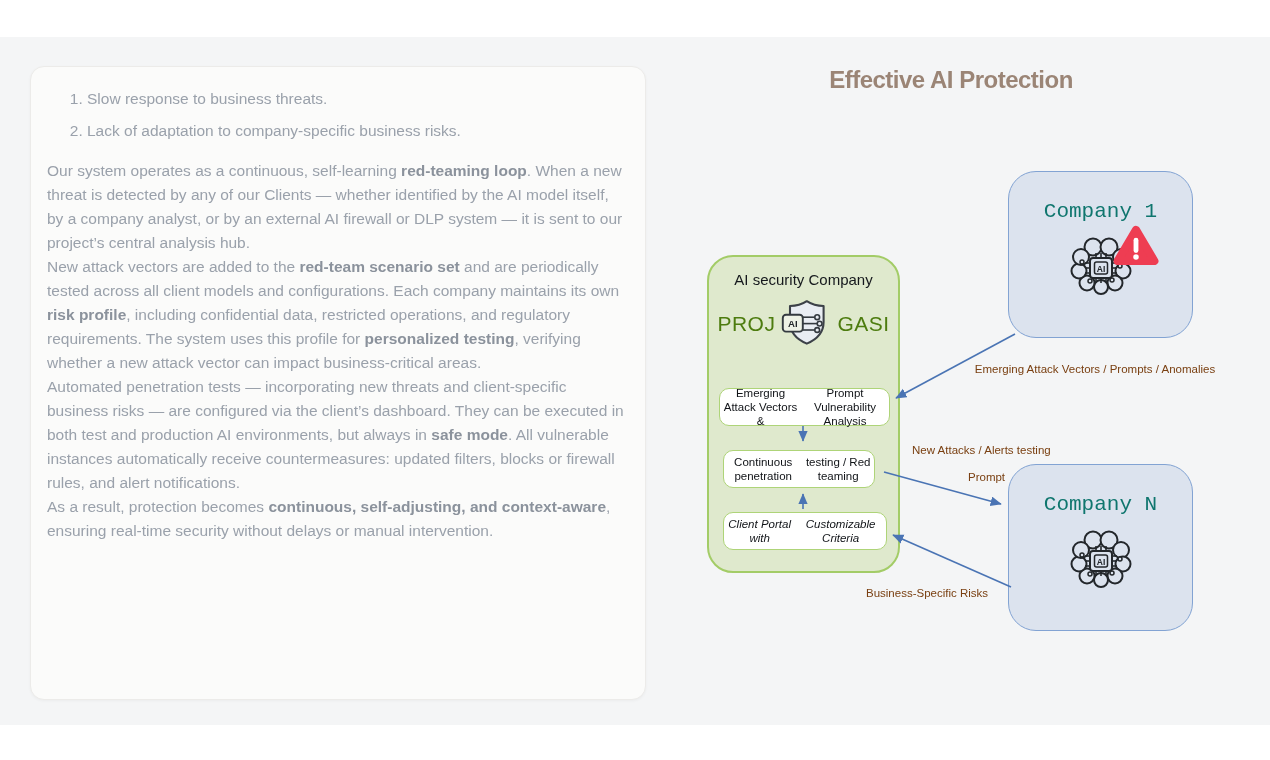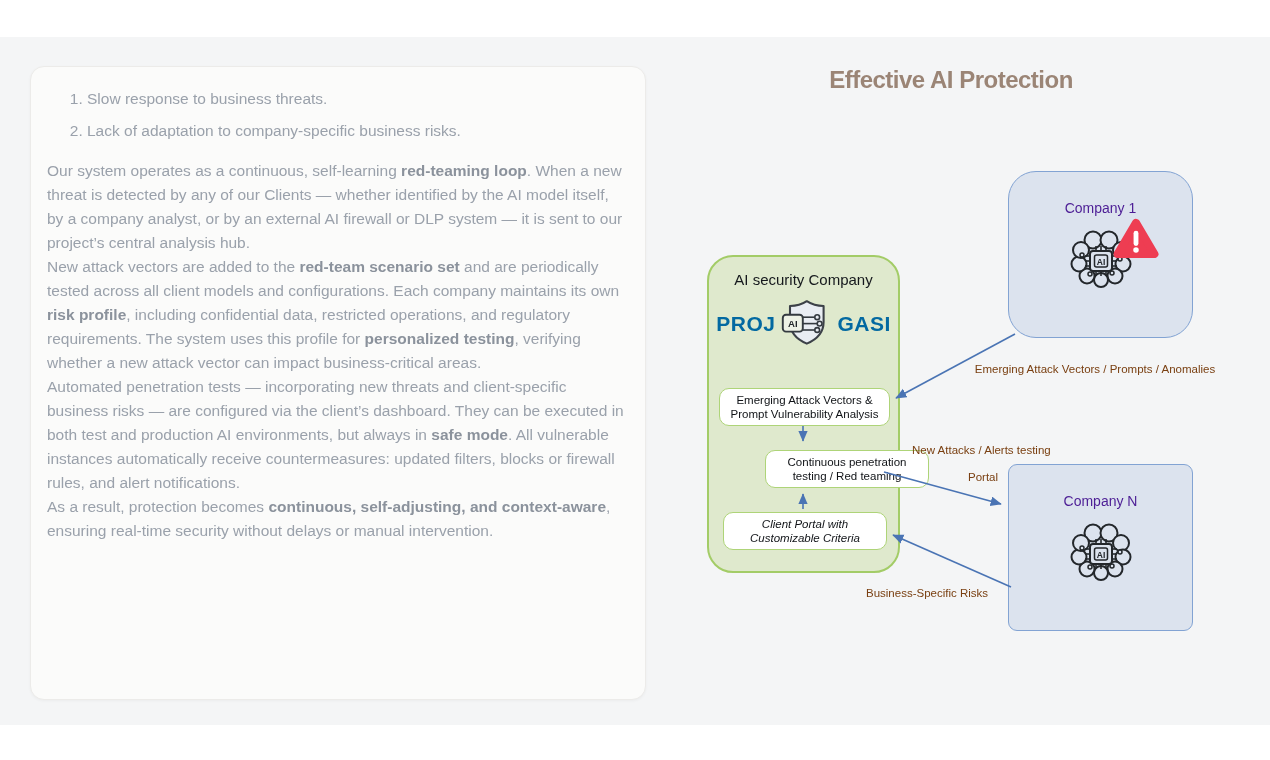--- a/index.html
+++ b/index.html
@@ -20,34 +20,34 @@
 
   
   .page-title{position:absolute;left:646px;top:66px;width:610px;text-align:center;
     font-size:24px;font-weight:700;color:#9b8576;letter-spacing:-.5px;}
 
   
   .hub-box{position:absolute;left:707px;top:255px;width:193px;height:318px;background:#dfe9cd;
     border:2px solid #a3cc67;border-radius:26px;box-sizing:border-box;}
   .hub-title{margin-top:14px;text-align:center;font-size:15px;color:#15181c;}
   .logo-row{margin-top:10px;display:flex;align-items:center;justify-content:center;gap:5px;}
-  .logo-text{font-size:21px;font-weight:700;color:#0369a1;letter-spacing:.5px;}
+  .logo-text{font-size:21px;font-weight:400;color:#4d7c0f;letter-spacing:.5px;}
   .step-box{position:absolute;background:#ffffff;border:1.5px solid #aed478;border-radius:10px;
-    display:flex;flex-direction:column;align-items:center;justify-content:center;
+    display:flex;flex-direction:row;align-items:center;justify-content:center;
     font-size:11.5px;line-height:14px;color:#101317;text-align:center;box-sizing:border-box;}
   .step-1{left:10px;top:131px;width:171px;height:38px;}
-  .step-2{left:14px;top:193px;width:164px;height:38px;margin-left:42px;}
+  .step-2{left:14px;top:193px;width:152px;height:38px;}
   .step-3{left:14px;top:255px;width:164px;height:38px;font-style:italic;}
 
   
   .company-box{position:absolute;width:185px;height:167px;background:#dce3ee;border:1.5px solid #82a3d3;
     border-radius:28px;box-sizing:border-box;display:flex;flex-direction:column;align-items:center;}
   .company-1{left:1008px;top:171px;}
-  .company-n{left:1008px;top:464px;border-radius:9px;}
-  .company-label{margin-top:28px;font-size:14px;color:#4c1d95;}
+  .company-n{left:1008px;top:464px;}
+  .company-label{margin-top:28px;font-size:21px;color:#0f766e;font-family:Liberation Mono, monospace;}
   .brain-wrap{position:relative;width:64px;margin-top:12px;}
   .warning-icon{position:absolute;left:44px;top:-10px;}
 
   
   .flow-arrows{position:absolute;left:640px;top:150px;width:630px;height:500px;pointer-events:none;}
   .edge-label{position:absolute;font-size:11.5px;color:#7a4012;white-space:nowrap;}
   .edge-1{left:900px;top:363px;width:390px;text-align:center;}
   .edge-2{left:912px;top:444px;}
   .edge-2b{left:968px;top:471px;}
   .edge-3{left:866px;top:587px;}
@@ -205,15 +205,15 @@
       <line x1="375" y1="184" x2="256" y2="248" marker-end="url(#ah)"></line>
       <line x1="244" y1="322" x2="361" y2="354" marker-end="url(#ah)"></line>
       <line x1="371" y1="437" x2="253" y2="385" marker-end="url(#ah)"></line>
       <line x1="163" y1="276" x2="163" y2="291" marker-end="url(#ah)"></line>
       <line x1="163" y1="359" x2="163" y2="344" marker-end="url(#ah)"></line>
     </g>
   </svg>
 
   <div class="edge-label edge-1">Emerging Attack Vectors / Prompts / Anomalies</div>
   <div class="edge-label edge-2">New Attacks / Alerts testing</div>
-  <div class="edge-label edge-2b">Portal</div>
+  <div class="edge-label edge-2b">Prompt</div>
   <div class="edge-label edge-3">Business-Specific Risks</div>
 </div>
 
 </body></html>

